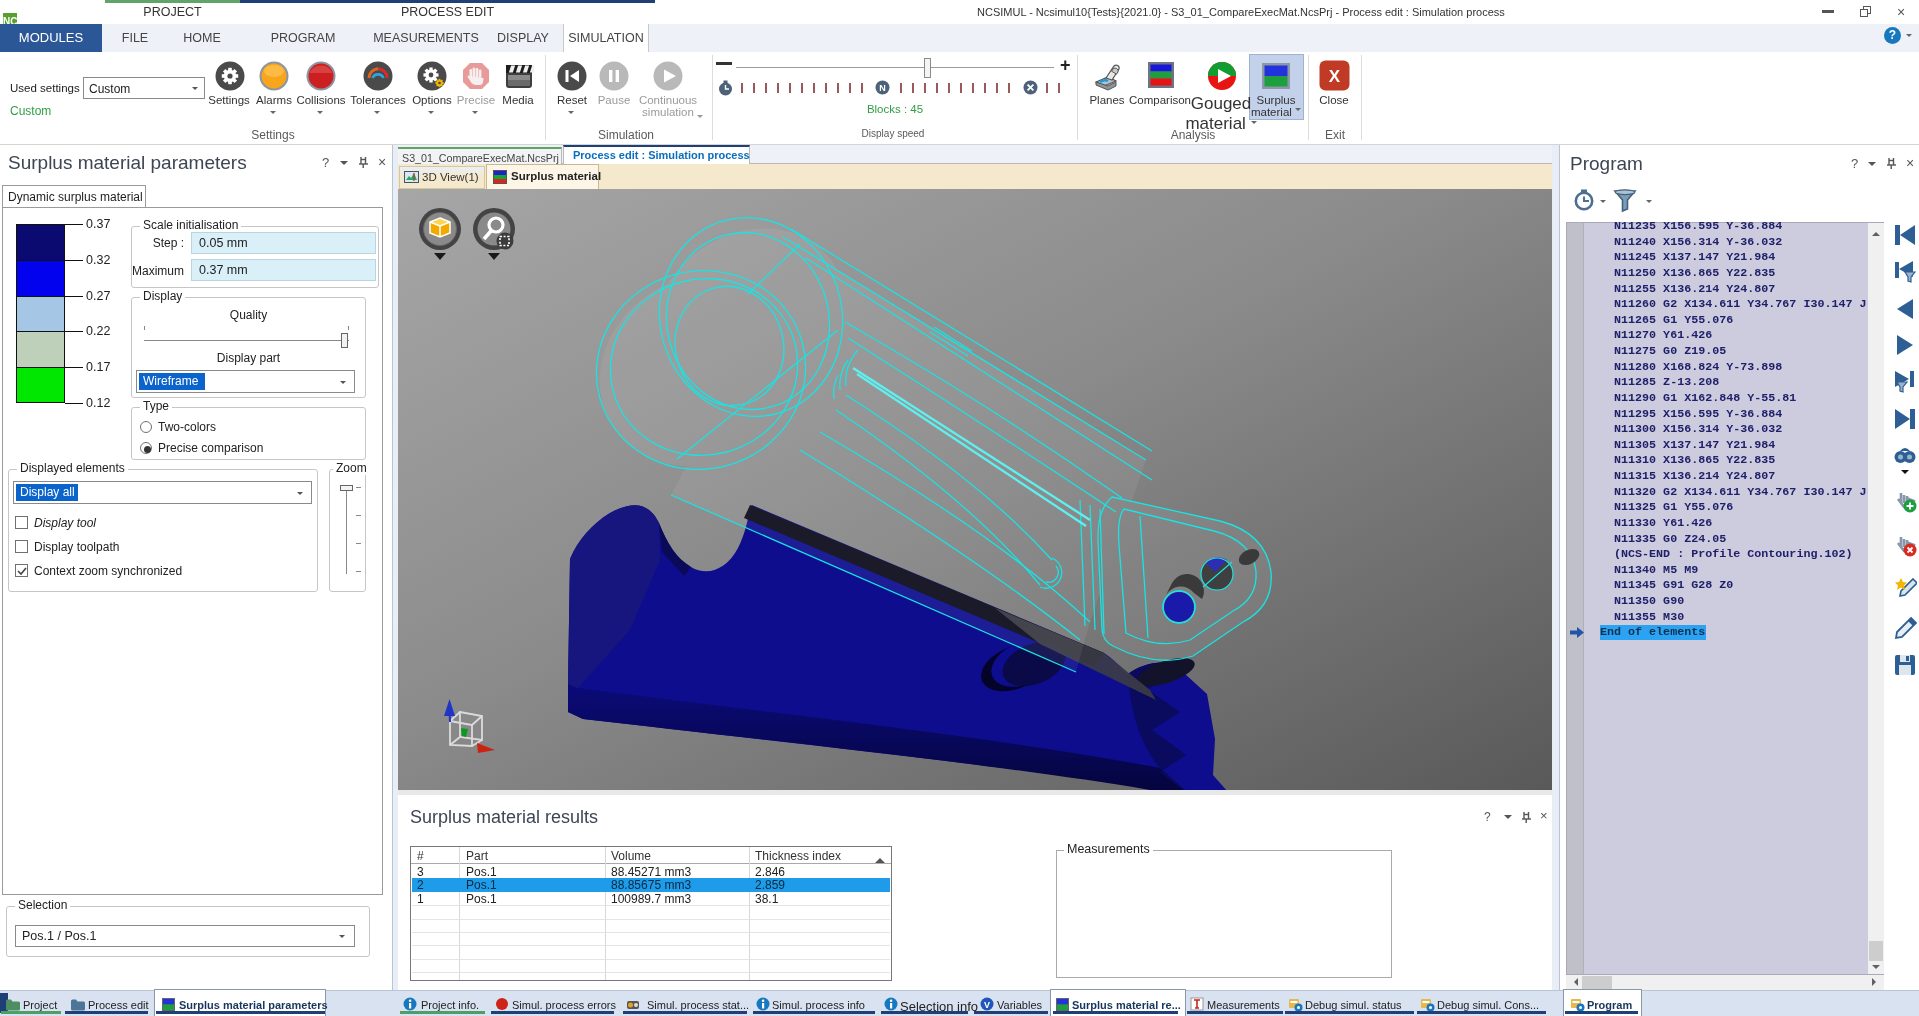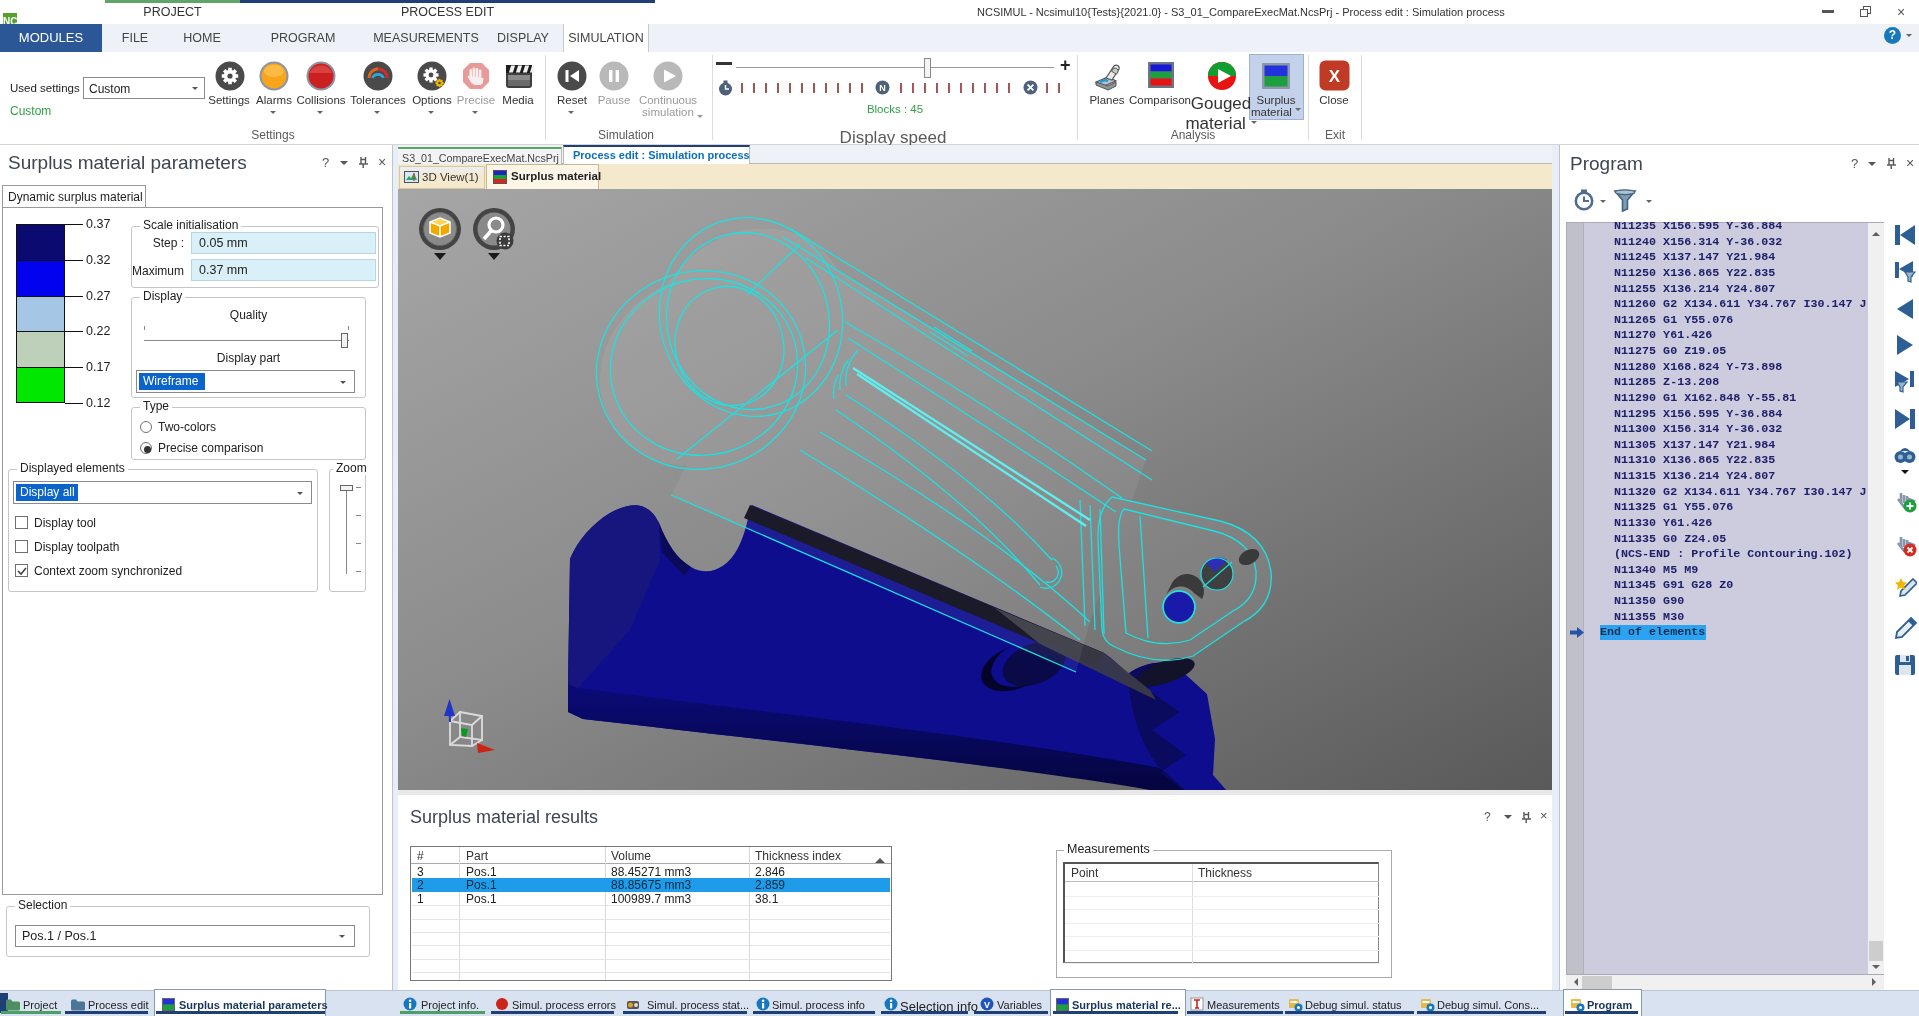--- a/index.html
+++ b/index.html
@@ -37,21 +37,21 @@
 </div>
 
 <div class="ab" style="left:0;top:52px;width:1919px;height:93px;background:#fff;border-bottom:1px solid #d5d5d5;">
  <div class="ab" style="left:545px;top:3px;width:1px;height:85px;background:#dcdcdc;"></div>
  <div class="ab" style="left:712px;top:3px;width:1px;height:85px;background:#dcdcdc;"></div>
  <div class="ab" style="left:1077px;top:3px;width:1px;height:85px;background:#dcdcdc;"></div>
  <div class="ab" style="left:1308px;top:3px;width:1px;height:85px;background:#dcdcdc;"></div>
  <div class="ab" style="left:1361px;top:3px;width:1px;height:85px;background:#dcdcdc;"></div>
  <div class="ab ctr" style="left:183px;top:76px;width:180px;font-size:12px;color:#5a5a5a;">Settings</div>
  <div class="ab ctr" style="left:536px;top:76px;width:180px;font-size:12px;color:#5a5a5a;">Simulation</div>
- <div class="ab ctr" style="left:803px;top:76px;width:180px;font-size:17px;color:#5a5a5a;">Display speed</div>
+ <div class="ab ctr" style="left:803px;top:76px;width:180px;font-size:10px;color:#5a5a5a;">Display speed</div>
  <div class="ab ctr" style="left:1103px;top:76px;width:180px;font-size:12px;color:#5a5a5a;">Analysis</div>
  <div class="ab ctr" style="left:1245px;top:76px;width:180px;font-size:12px;color:#5a5a5a;">Exit</div>
 
  <div class="ab" style="left:10px;top:30px;font-size:11.5px;color:#222;">Used settings</div>
  <div class="ab" style="left:83px;top:25px;width:122px;height:22px;border:1px solid #8a8a8a;background:#fff;">
    <div class="ab" style="left:5px;top:4px;font-size:12px;color:#222;">Custom</div>
    <div class="ab" style="right:6px;top:9px;width:0;height:0;border:3.5px solid transparent;border-top-color:#555;"></div>
  </div>
  <div class="ab" style="left:10px;top:52px;font-size:12px;color:#2f9e44;">Custom</div>
  <svg class="ab" style="left:215px;top:9px" width="30" height="30" viewBox="0 0 30 30">
@@ -317,21 +317,21 @@
  <div class="ab" style="left:143.5px;top:300.5px;width:7px;height:7px;border-radius:50%;background:#333;"></div>
  <div class="ab" style="left:158px;top:296px;font-size:12px;color:#222;">Precise comparison</div>
  <div class="ab" style="left:8px;top:324px;width:310px;height:123px;border:1px solid #c6c6c6;border-radius:3px;"></div>
  <div class="ab" style="left:17px;top:316px;background:#fff;padding:0 3px;font-size:12px;color:#222;">Displayed elements</div>
 
  <div class="ab" style="left:13px;top:336px;width:299px;height:23px;background:#fff;border:1px solid #8a8a8a;">
    <div class="ab" style="left:2px;top:2px;width:62px;height:17px;background:#0a64cc;color:#fff;font-size:12px;padding:1px 0 0 4px;">Display all</div>
    <div class="ab" style="right:8px;top:10px;width:0;height:0;border:3.5px solid transparent;border-top-color:#555;"></div>
  </div>
  <div class="ab" style="left:15px;top:371px;width:13px;height:13px;border:1px solid #707070;background:#fff;"></div>
- <div class="ab" style="left:34px;top:371px;font-size:12px;color:#222;">Display tool</div>
+ <div class="ab" style="left:34px;top:371px;font-size:12px;color:#222;font-style:italic;">Display tool</div>
  <div class="ab" style="left:15px;top:395px;width:13px;height:13px;border:1px solid #707070;background:#fff;"></div>
  <div class="ab" style="left:34px;top:395px;font-size:12px;color:#222;">Display toolpath</div>
  <div class="ab" style="left:15px;top:419px;width:13px;height:13px;border:1px solid #707070;background:#fff;"></div>
  <svg class="ab" style="left:16px;top:420px;" width="12" height="12" viewBox="0 0 12 12">
       <path d="M2 6 l3 3 5 -6" stroke="#444" stroke-width="1.6" fill="none"></path>
     </svg>
  <div class="ab" style="left:34px;top:419px;font-size:12px;color:#222;">Context zoom synchronized</div>
  <div class="ab" style="left:329px;top:324px;width:37px;height:123px;border:1px solid #c6c6c6;border-radius:3px;"></div>
  <div class="ab" style="left:333px;top:316px;background:#fff;padding:0 3px;font-size:12px;color:#222;">Zoom</div>
 
@@ -545,32 +545,20 @@
       </div>
   <div class="ab" style="left:1px;top:58.2px;width:478px;height:1px;background:#e4e4e4;"></div>
   <div class="ab" style="left:1px;top:71.6px;width:478px;height:1px;background:#e4e4e4;"></div>
   <div class="ab" style="left:1px;top:85.0px;width:478px;height:1px;background:#e4e4e4;"></div>
   <div class="ab" style="left:1px;top:98.4px;width:478px;height:1px;background:#e4e4e4;"></div>
   <div class="ab" style="left:1px;top:111.8px;width:478px;height:1px;background:#e4e4e4;"></div>
   <div class="ab" style="left:1px;top:125.2px;width:478px;height:1px;background:#e4e4e4;"></div>
  </div>
  <div class="ab" style="left:658px;top:55px;width:336px;height:128px;border:1px solid #aaa;"></div>
  <div class="ab" style="left:666px;top:47px;background:#fff;padding:0 3px;font-size:12.5px;color:#222;">Measurements</div>
- <div class="ab" style="left:665px;top:67px;width:316px;height:101px;border:1px solid #888;border-top:2px solid #555;border-left:2px solid #555;background:#fff;">
-   <div class="ab" style="left:0;top:0;width:314px;height:18px;border-bottom:1px solid #bbb;"></div>
-   <div class="ab" style="left:127px;top:0;width:1px;height:99px;background:#ddd;"></div>
-   <div class="ab" style="left:6px;top:2px;font-size:12px;color:#333;">Point</div>
-   <div class="ab" style="left:133px;top:2px;font-size:12px;color:#333;">Thickness</div>
-   <div class="ab" style="left:0;top:31.5px;width:314px;height:1px;background:#eee;"></div>
-   <div class="ab" style="left:0;top:45.0px;width:314px;height:1px;background:#eee;"></div>
-   <div class="ab" style="left:0;top:58.5px;width:314px;height:1px;background:#eee;"></div>
-   <div class="ab" style="left:0;top:72.0px;width:314px;height:1px;background:#eee;"></div>
-   <div class="ab" style="left:0;top:85.5px;width:314px;height:1px;background:#eee;"></div>
-   <div class="ab" style="left:0;top:99.0px;width:314px;height:1px;background:#eee;"></div>
- </div>
 </div>
 
 <div class="ab" style="left:1560px;top:145px;width:359px;height:845px;background:#fff;">
  <div class="ab" style="left:10px;top:8px;font-size:19px;color:#3d4653;">Program</div>
  <div class="ab" style="left:291px;top:11px;font-size:13px;color:#555;">?</div>
  <div class="ab" style="left:308px;top:17px;width:0;height:0;border:4.5px solid transparent;border-top-color:#555;"></div>
  <svg class="ab" style="left:327px;top:12px" width="11" height="12" viewBox="0 0 11 12">
       <g stroke="#555" stroke-width="1.4" fill="none">
         <line x1="2" y1="1" x2="2" y2="8"></line>
         <line x1="6.5" y1="1" x2="6.5" y2="8"></line>

